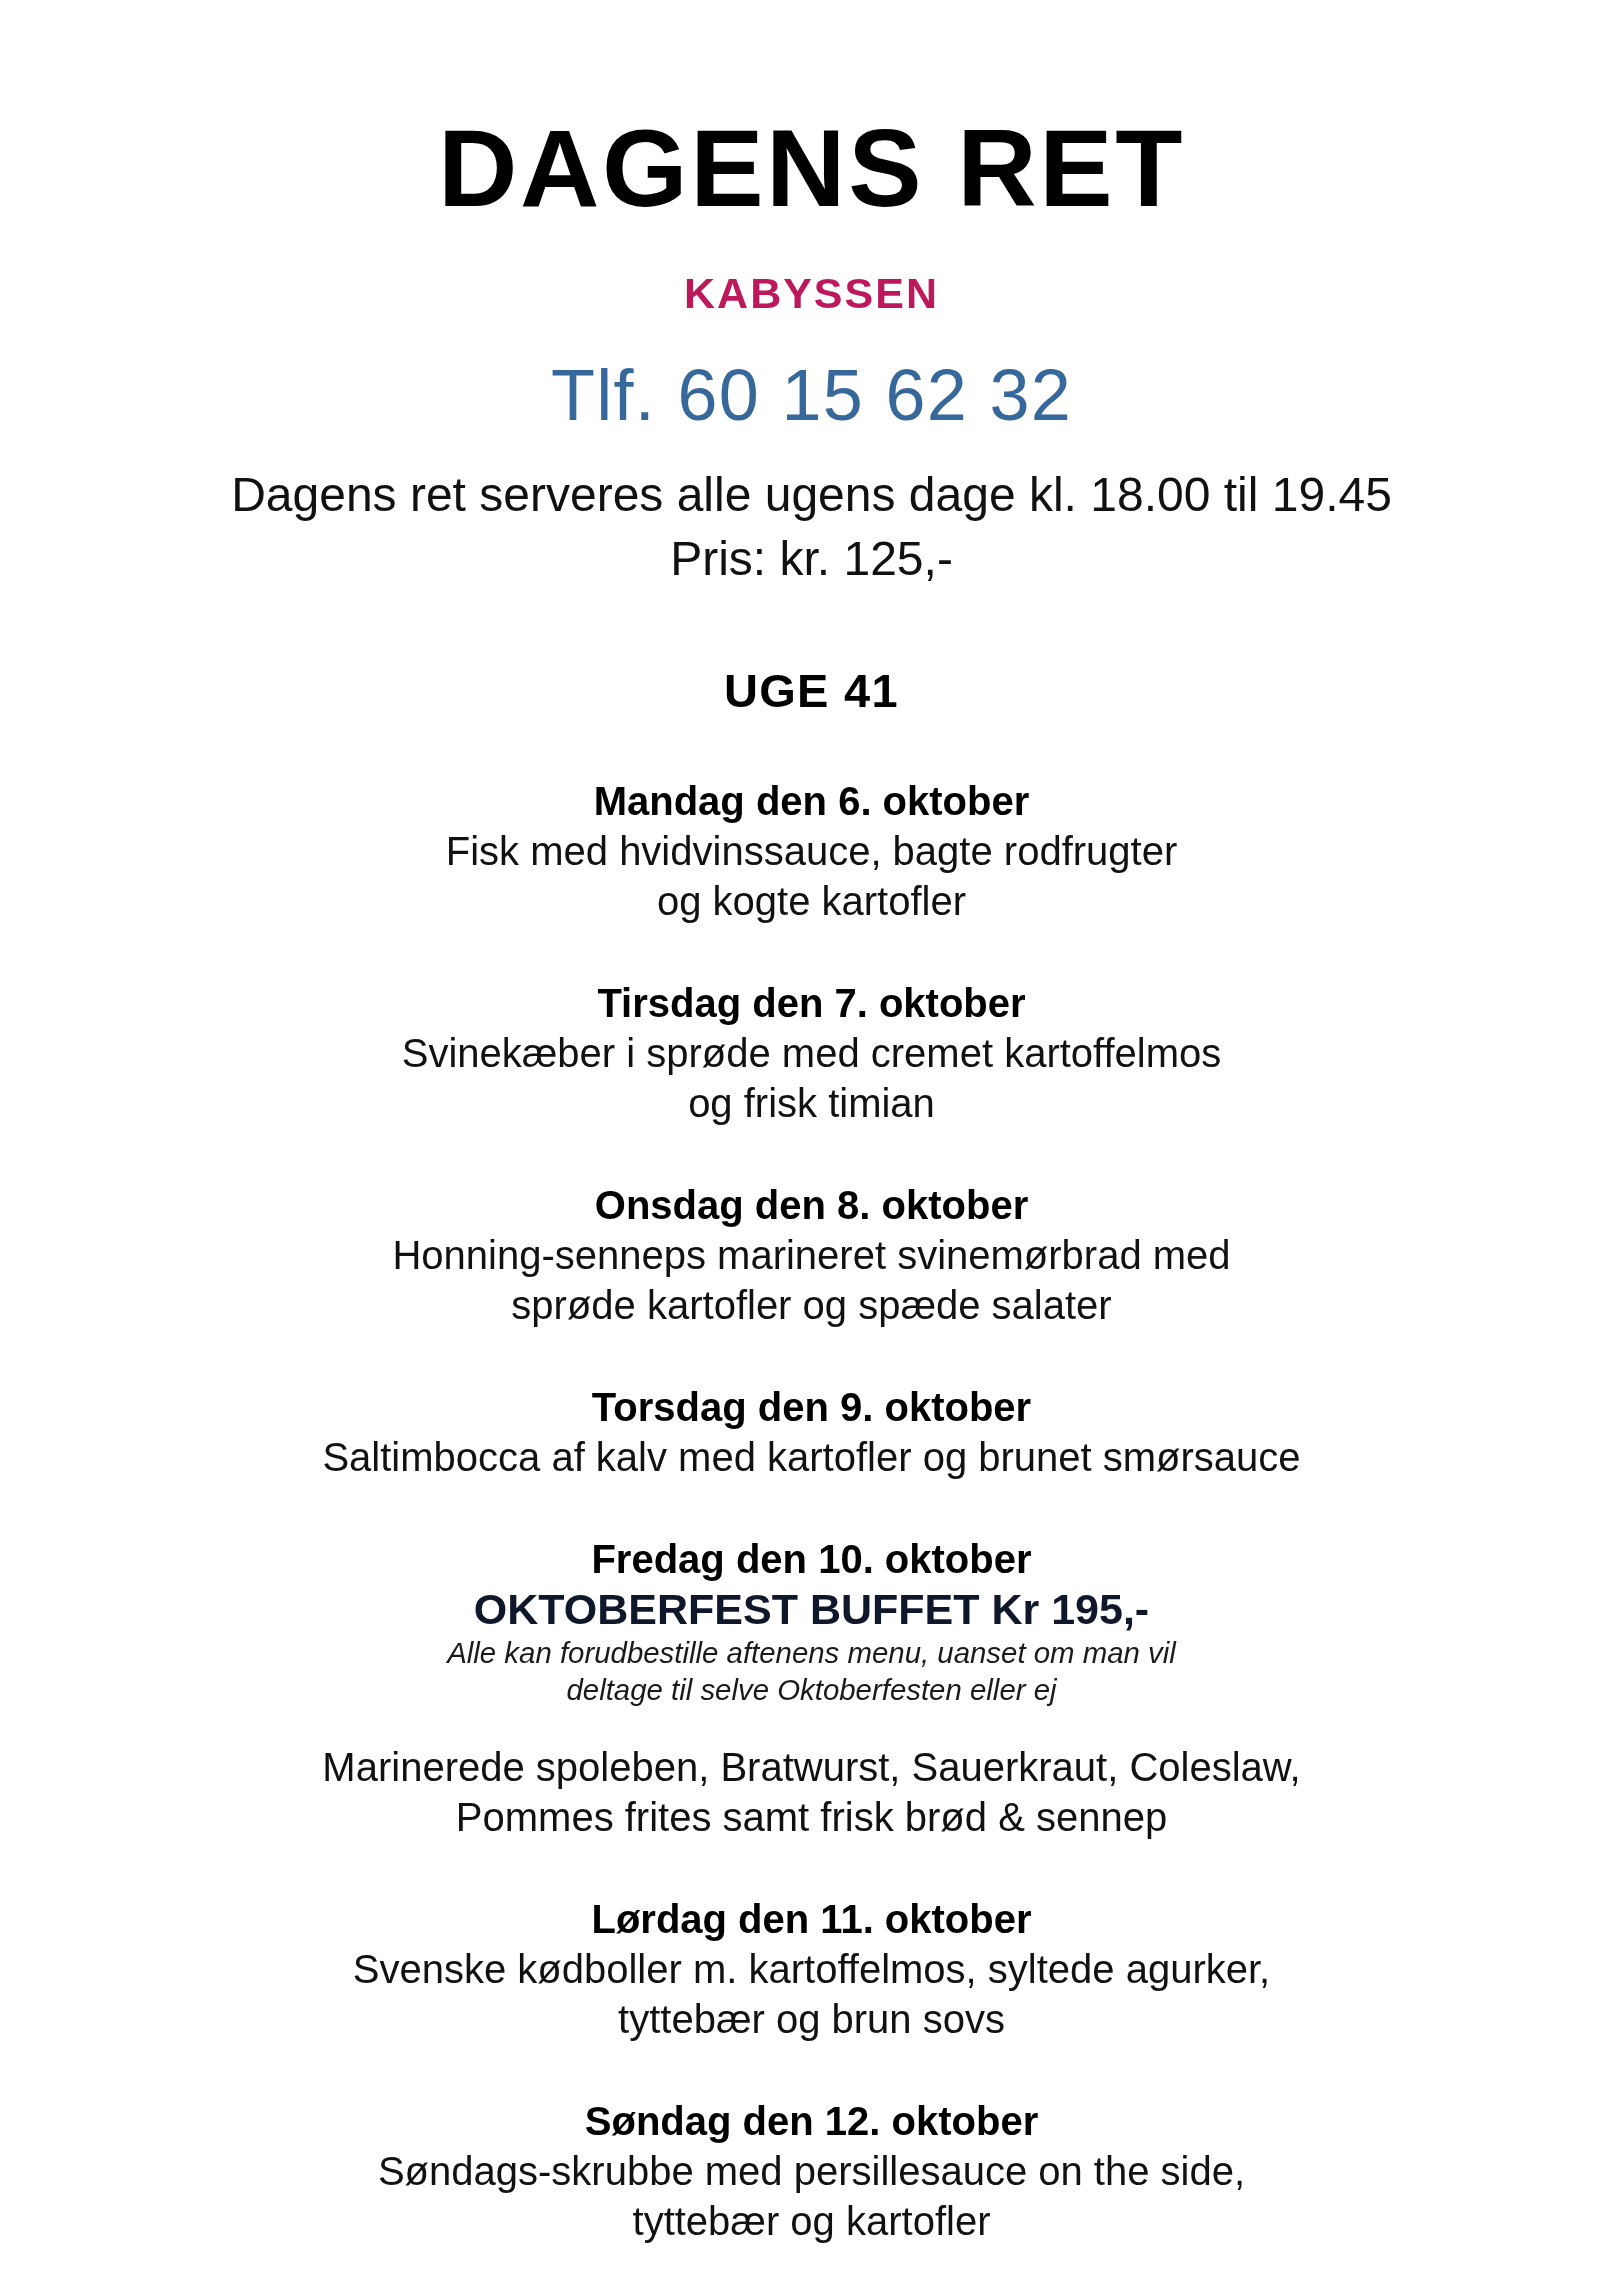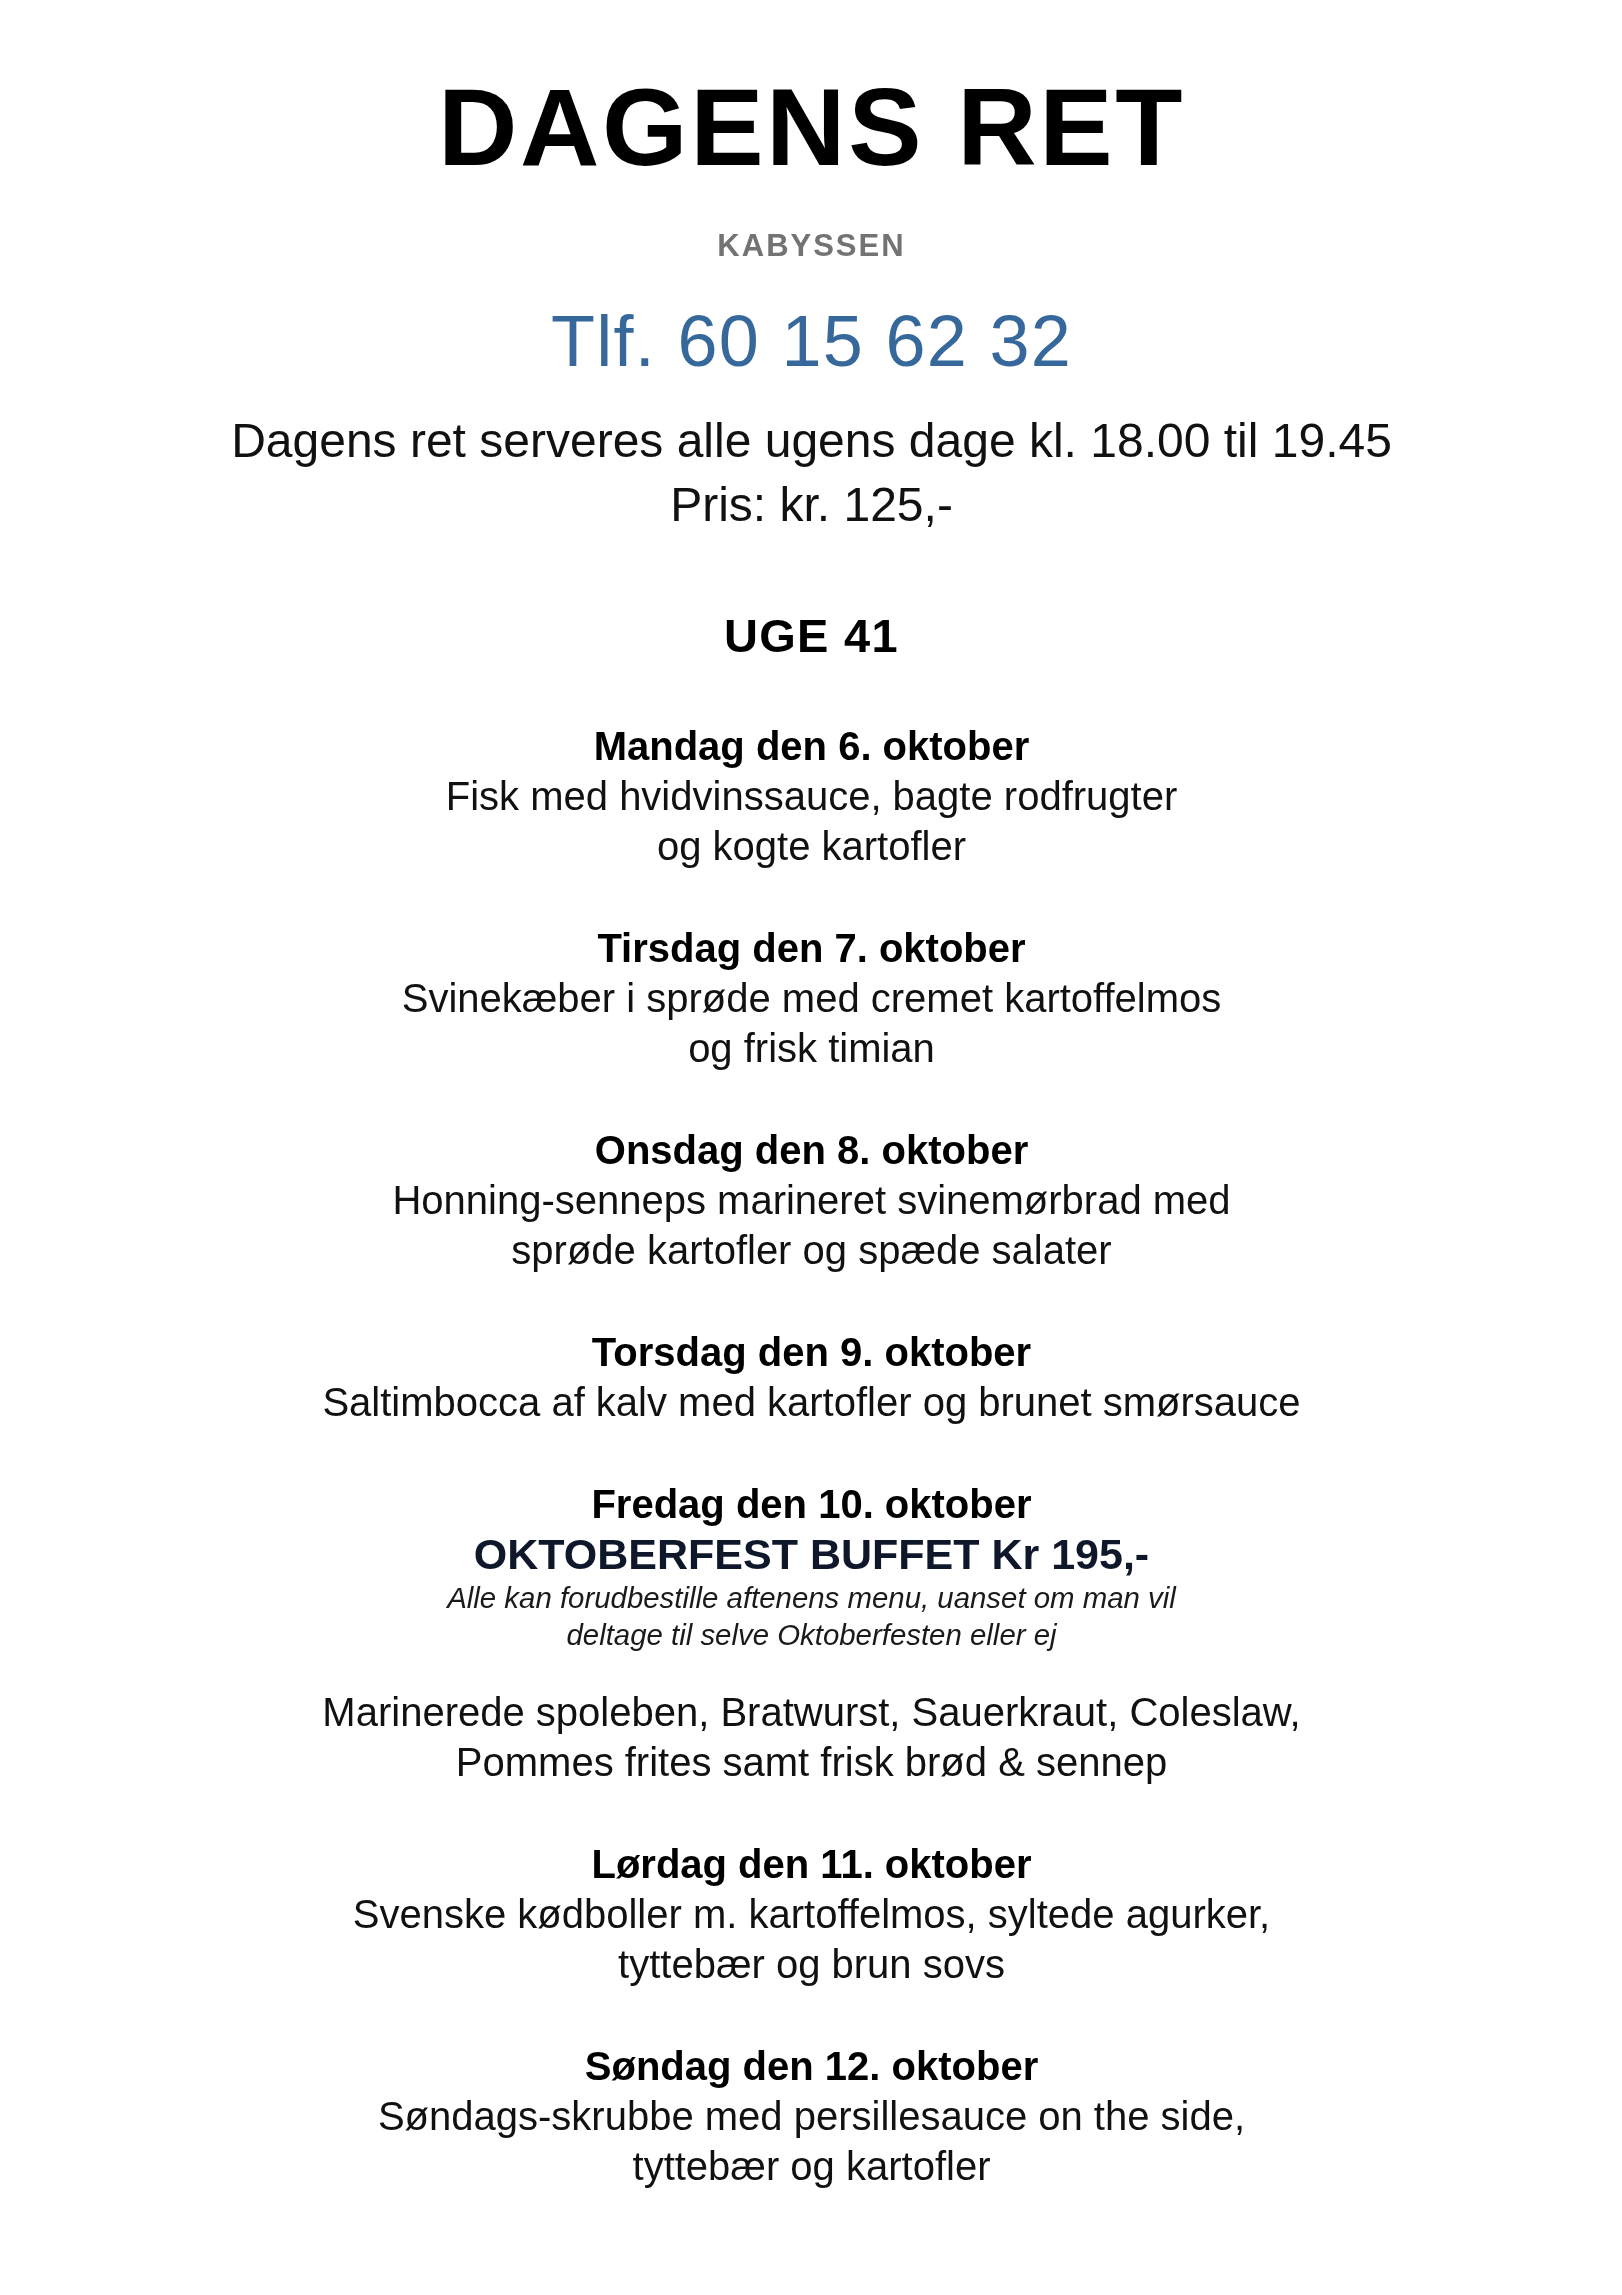--- a/index.html
+++ b/index.html
@@ -15,35 +15,35 @@
     -webkit-font-smoothing: antialiased;
   }
   .page {
     width: 100%;
     height: 100%;
     text-align: center;
     overflow: hidden;
   }
   .title {
     margin: 0;
-    padding-top: 72px;
+    padding-top: 113px;
     font-size: 110px;
     line-height: 1.0;
     font-weight: bold;
     letter-spacing: 2.6px;
     color: #000000;
   }
   .subtitle {
     margin: 4px;
     margin-top: 47px;
-    font-size: 31px;
+    font-size: 43px;
     line-height: 1.1;
     font-weight: bold;
     letter-spacing: 2px;
-    color: #737373;
+    color: #be185d;
   }
   .phone {
     margin-top: 39px;
     font-size: 72px;
     line-height: 1.1;
     font-weight: normal;
     letter-spacing: 1.3px;
   }
   .intro {
     margin-top: 27.5px;

